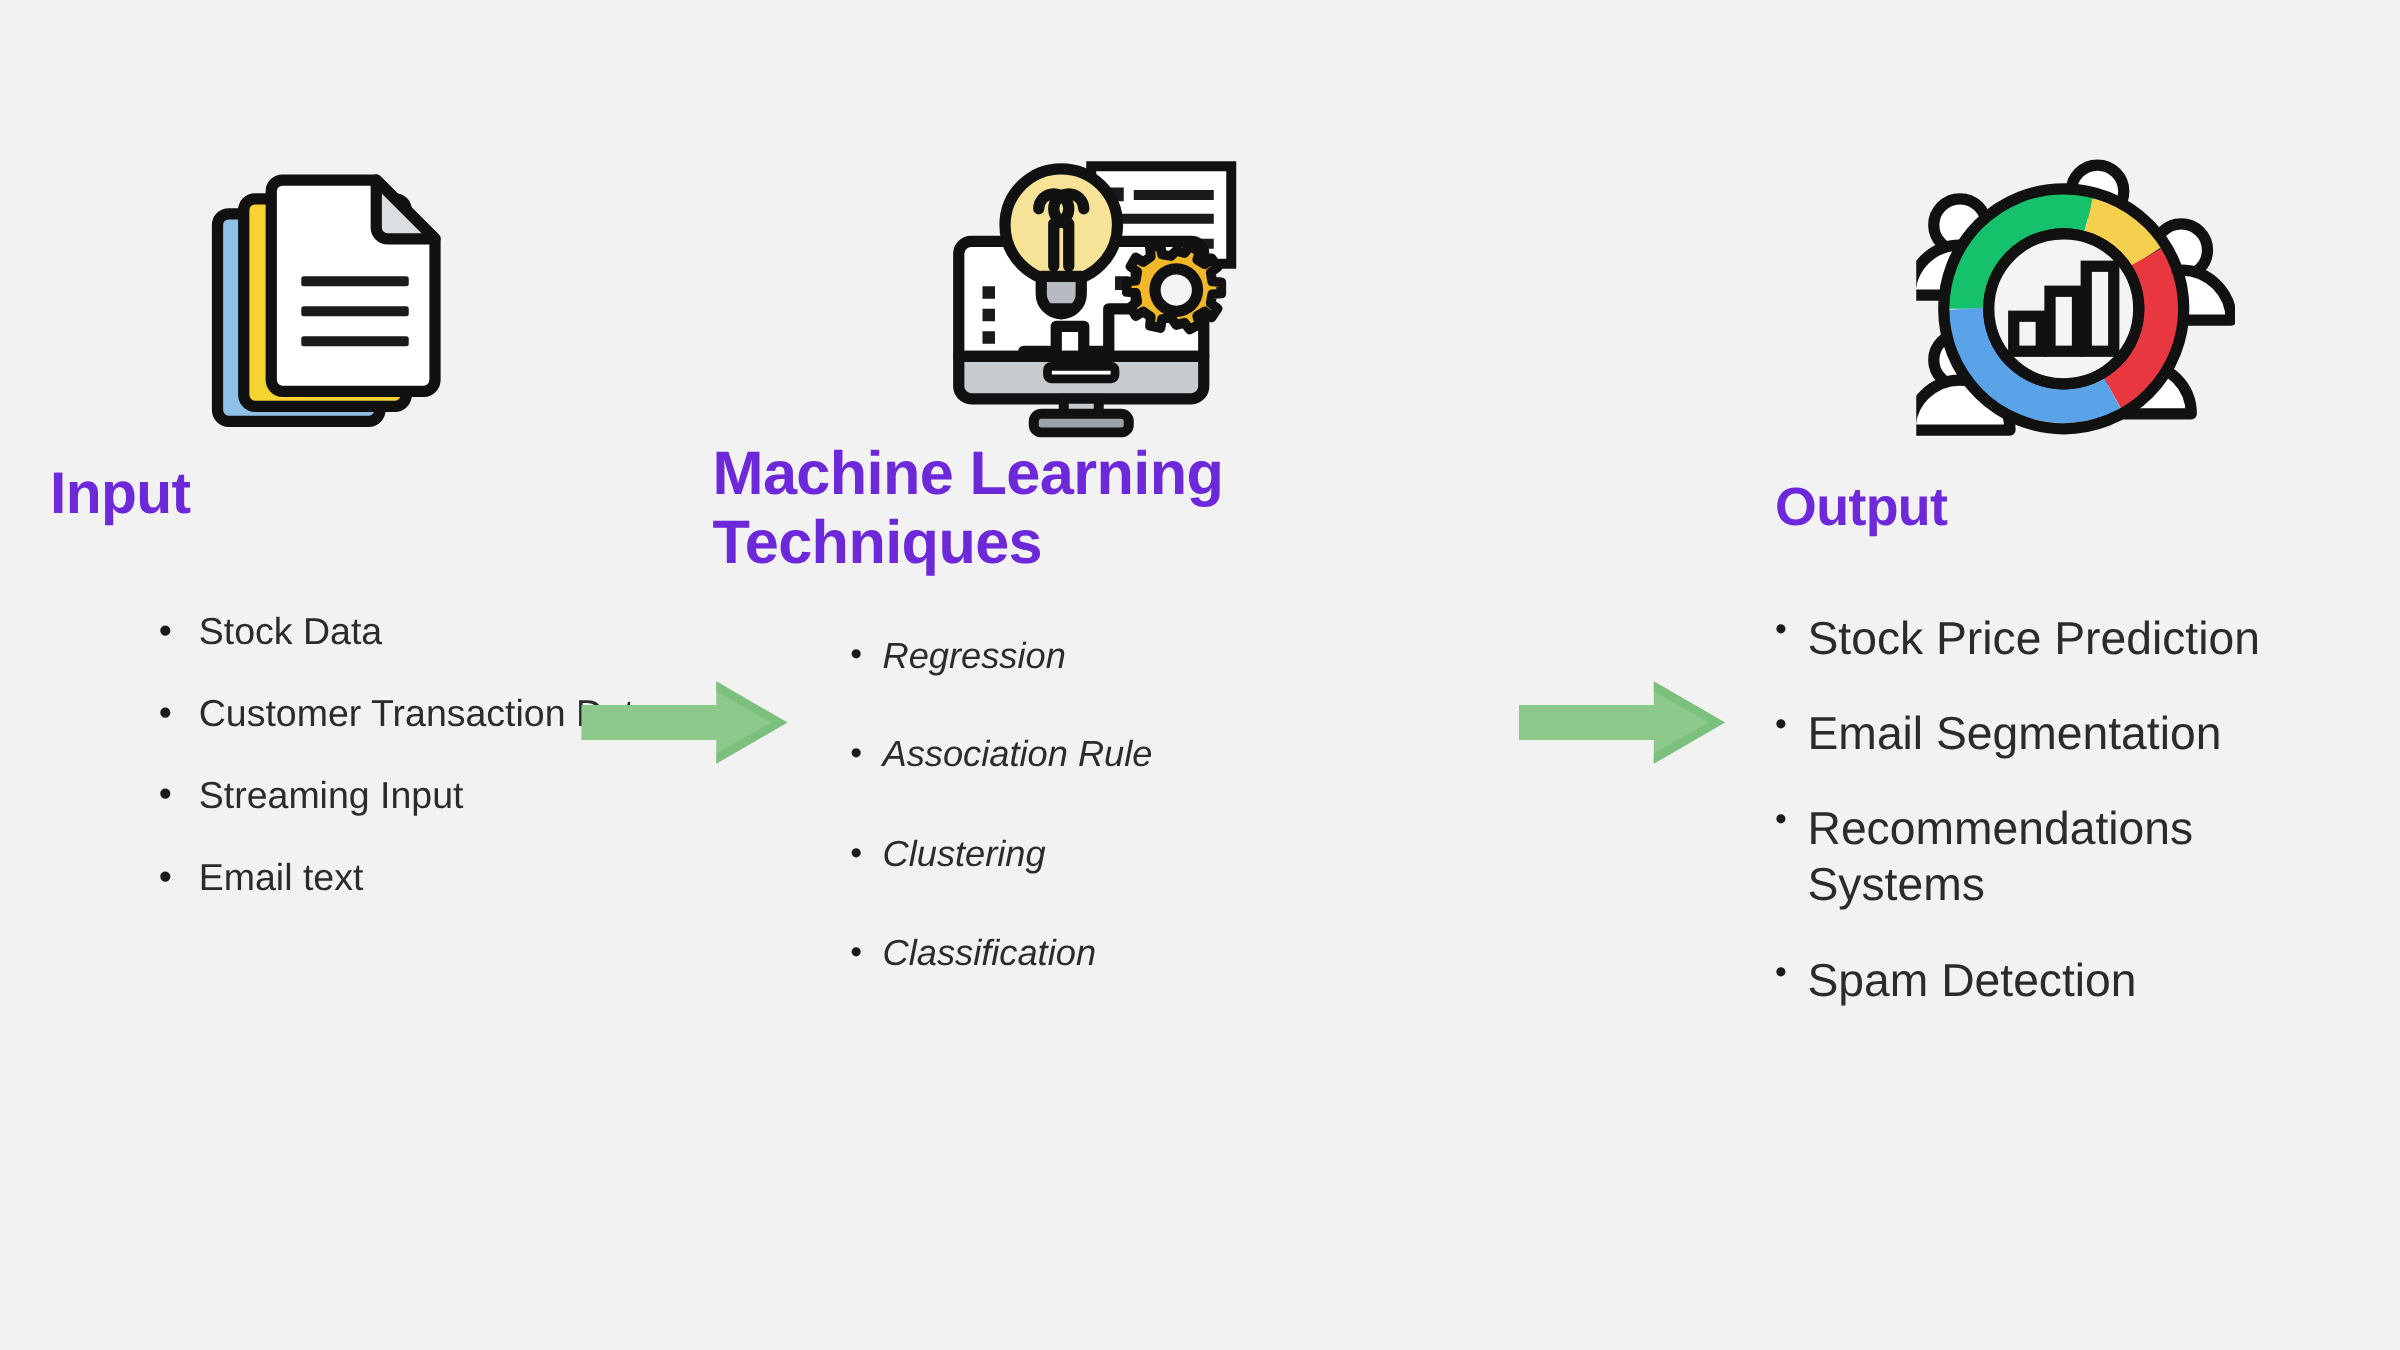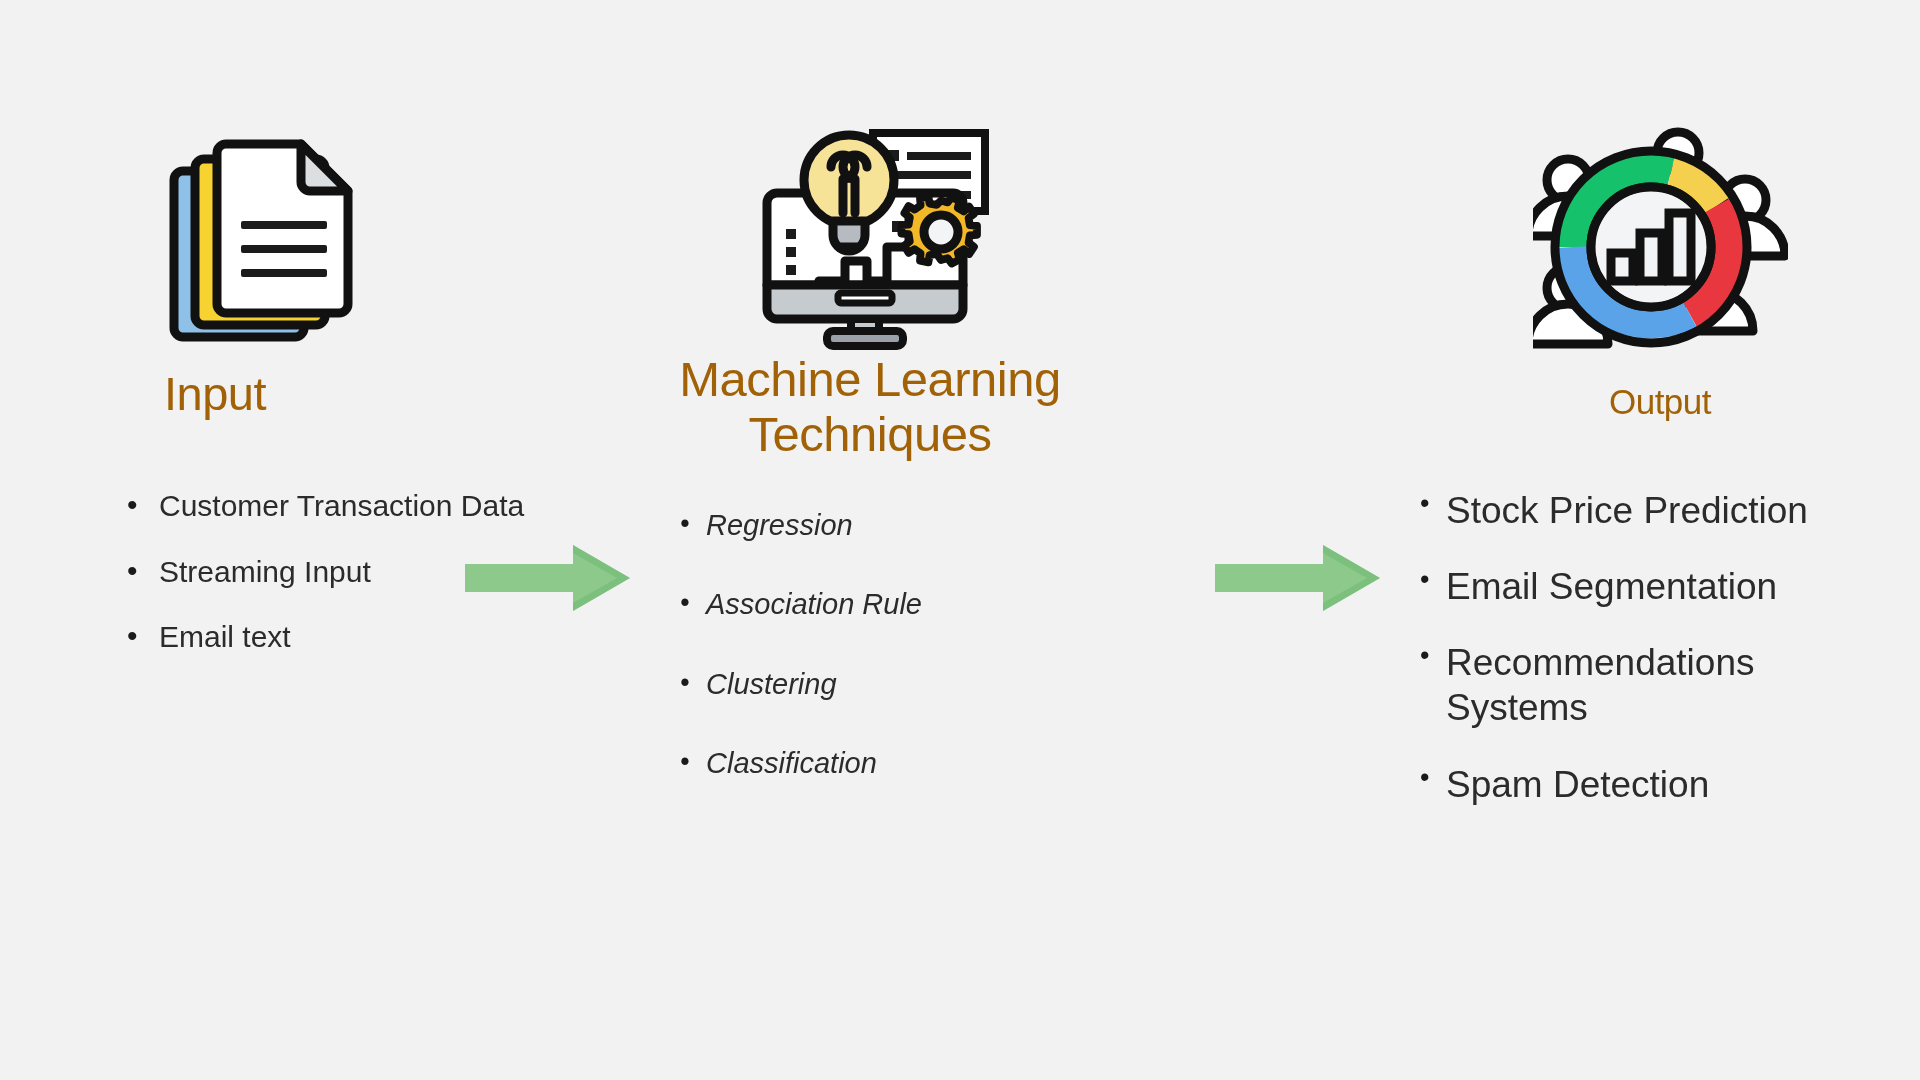--- a/index.html
+++ b/index.html
@@ -37,37 +37,37 @@
     align-items: flex-end;
     justify-content: center;
   }
   .icon-input  { left: 0;  top: 130px;  width: 470px; height: 220px; }
   .icon-ml     { left: 0;  top: 120px;  width: 540px; height: 230px; }
   .icon-output { left: 0;  top: 120px;  width: 480px; height: 230px; }
 
   
   .heading {
     position: absolute;
-    font-weight: normal;
-    color: #a16207;
+    font-weight: bold;
+    color: #6d28d9;
     letter-spacing: -0.5px;
-    text-align: center;
+    text-align: left;
     line-height: 1.12;
   }
   .heading-input {
     left: 0; top: 368px; width: 350px;
     font-size: 47px;
   }
   .heading-ml {
     left: -30px; top: 352px; width: 600px;
     font-size: 49px;
   }
   .heading-output {
     left: 0; top: 382px; width: 480px;
-    font-size: 35px;
+    font-size: 43px;
   }
 
   
   .bullets {
     position: absolute;
     list-style: none;
     margin: 0;
     padding: 0;
   }
   .bullets li {
@@ -147,20 +147,21 @@
 
         <rect x="76" y="86" width="86" height="8" rx="2" fill="#1b1b1b"></rect>
         <rect x="76" y="110" width="86" height="8" rx="2" fill="#1b1b1b"></rect>
         <rect x="76" y="134" width="86" height="8" rx="2" fill="#1b1b1b"></rect>
       </svg>
     </div>
 
     <div class="heading heading-input">Input</div>
 
     <ul class="bullets bullets-input">
+      <li>Stock Data</li>
       <li>Customer Transaction Data</li>
       <li>Streaming Input</li>
       <li>Email text</li>
     </ul>
   </div>
 
   <div class="arrow arrow-1">
     <svg width="165" height="66" viewBox="0 0 165 66" xmlns="http://www.w3.org/2000/svg">
       <path d="M0 19 H108 V0 L165 33 L108 66 V47 H0 Z" fill="#8dc98a"></path>
       <path d="M108 0 L165 33 L108 66 V58 L152 33 L108 8 Z" fill="#6fb872" opacity="0.55"></path>

